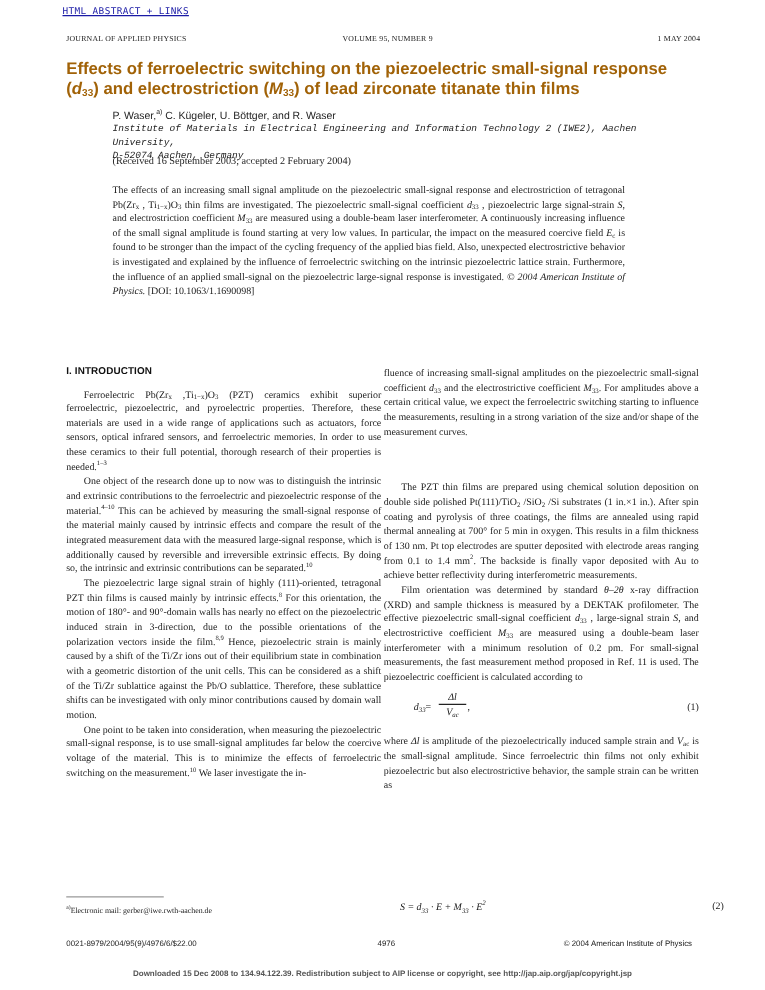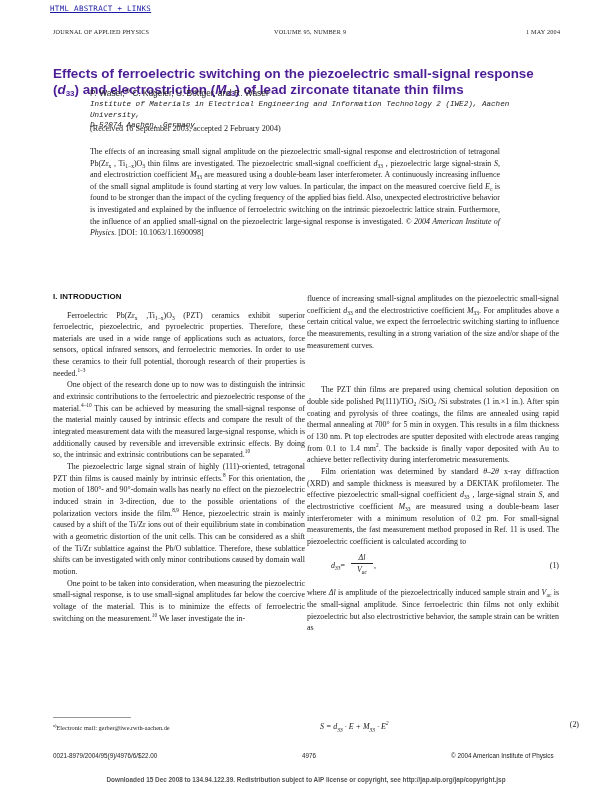--- a/index.html
+++ b/index.html
@@ -1,20 +1,20 @@
 <!DOCTYPE html>
 <html><head>
 <meta charset="utf-8">
 <style>
   html, body { margin: 0; padding: 0; background: #ffffff; }
   body { width: 612px; height: 792px; position: relative; overflow: hidden; color: #1a1a1a; font-family: "Liberation Serif", serif; }
   .abs { position: absolute; }
   .toplink { left: 6px; top: 4px; font-family: "DejaVu Sans Mono", monospace; font-size: 7.5px; color: #1a1aa6; text-decoration: underline; letter-spacing: 0.3px; cursor: pointer; padding-left: 44px; }
   .runhead { top: 28px; font-family: "Liberation Serif", serif; font-size: 6.2px; letter-spacing: 0.2px; color: #222; }
-  .title { left: 53px; top: 47px; width: 520px; font-family: "Liberation Sans", sans-serif; font-weight: bold; font-size: 13.4px; line-height: 16px; color: #4c1d95; margin-top: 19px; }
+  .title { left: 53px; top: 47px; width: 520px; font-family: "Liberation Sans", sans-serif; font-weight: bold; font-size: 13.4px; line-height: 16px; color: #a16207; }
   .title i { font-style: italic; }
   .title sub { font-size: 8px; vertical-align: -2px; line-height: 0; }
   .authors { left: 90px; top: 87px; font-family: "Liberation Sans", sans-serif; font-size: 8.4px; color: #222; }
   .authors sup { font-size: 5.5px; }
   .affil { left: 90px; top: 99px; width: 420px; font-style: italic; font-size: 7.6px; line-height: 10.6px; color: #222; font-family: Liberation Mono, monospace; }
   .received { left: 90px; top: 124px; font-size: 8.2px; color: #222; }
   .abstract { left: 90px; top: 146px; width: 410px; font-size: 7.95px; line-height: 11.6px; text-align: justify; color: #1a1a1a; }
   .abstract i { font-style: italic; }
   .abstract sub { font-size: 5.5px; vertical-align: -1.5px; line-height: 0; }
   .col { width: 252px; font-size: 7.95px; line-height: 11.65px; text-align: justify; color: #1a1a1a; }

